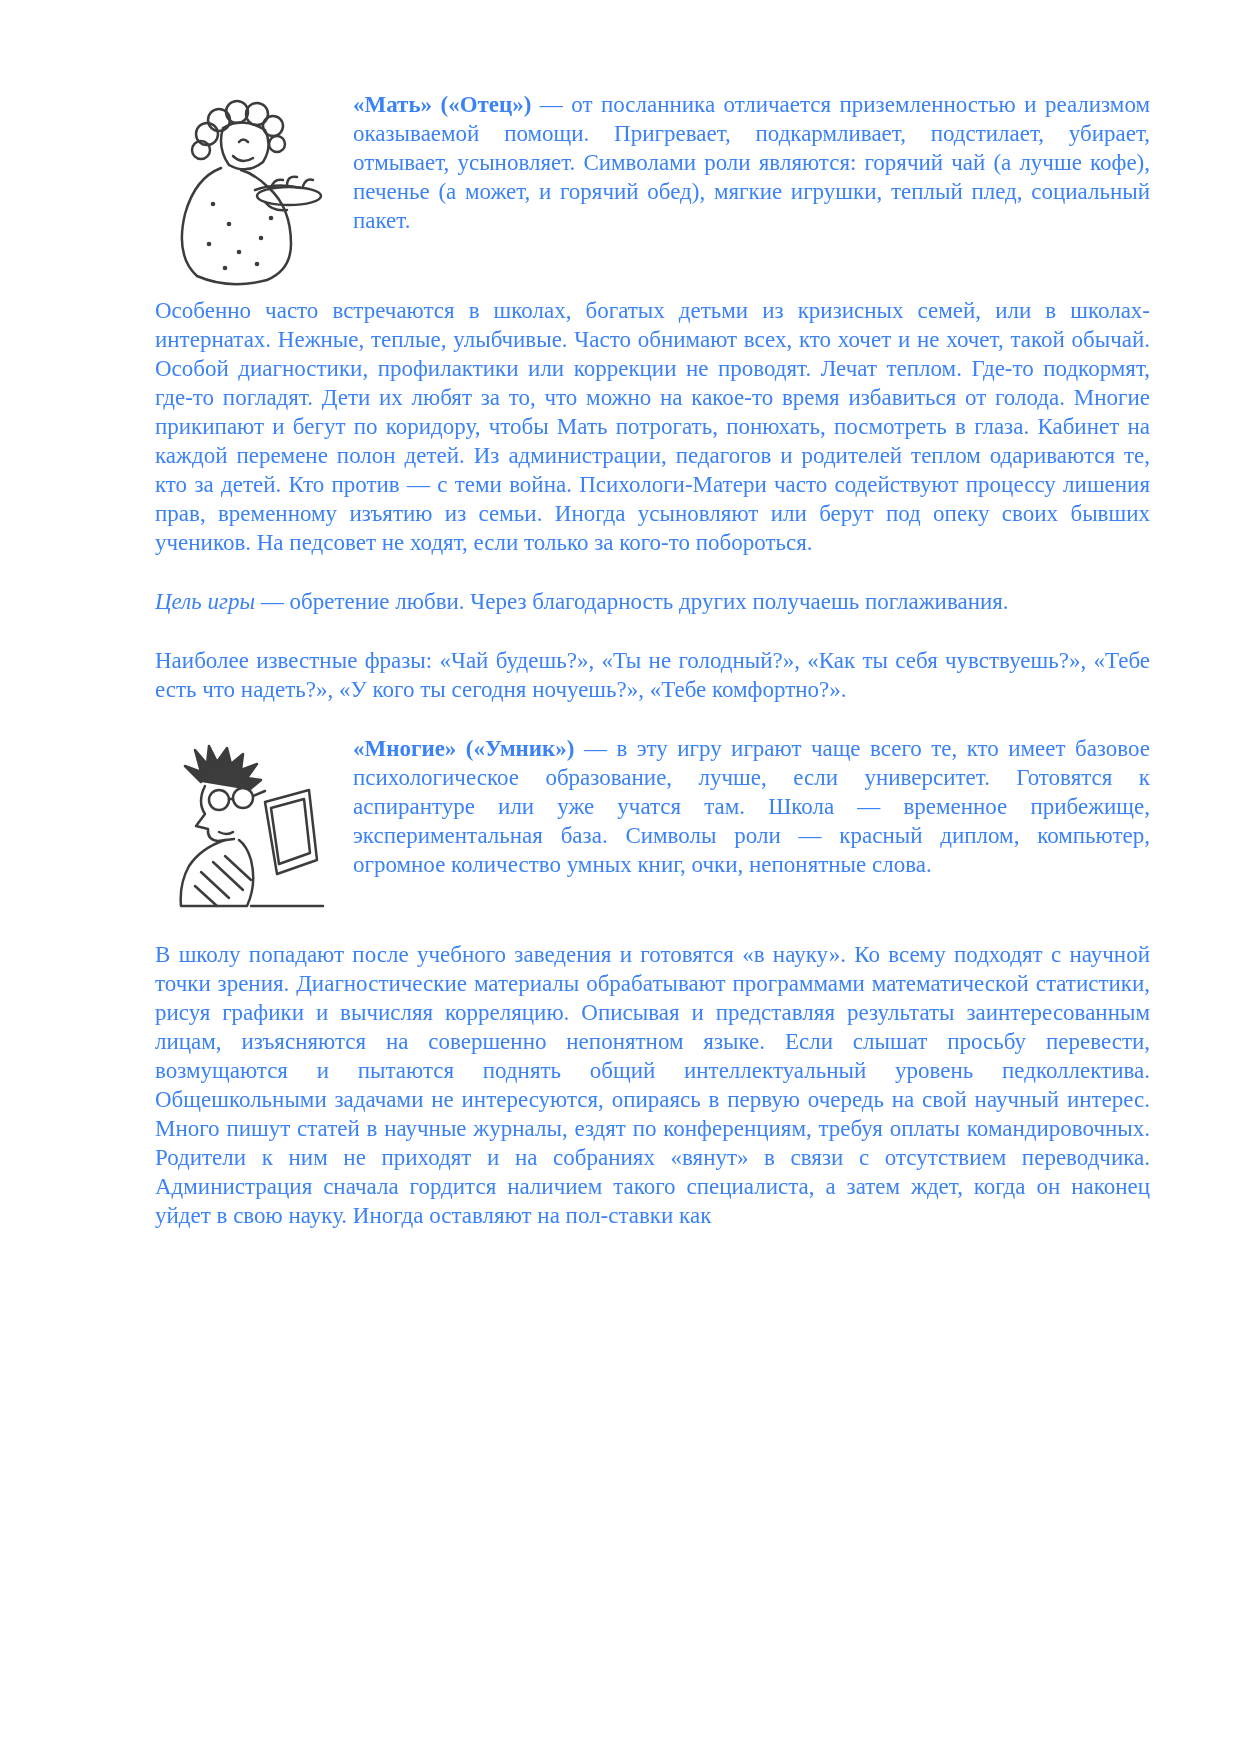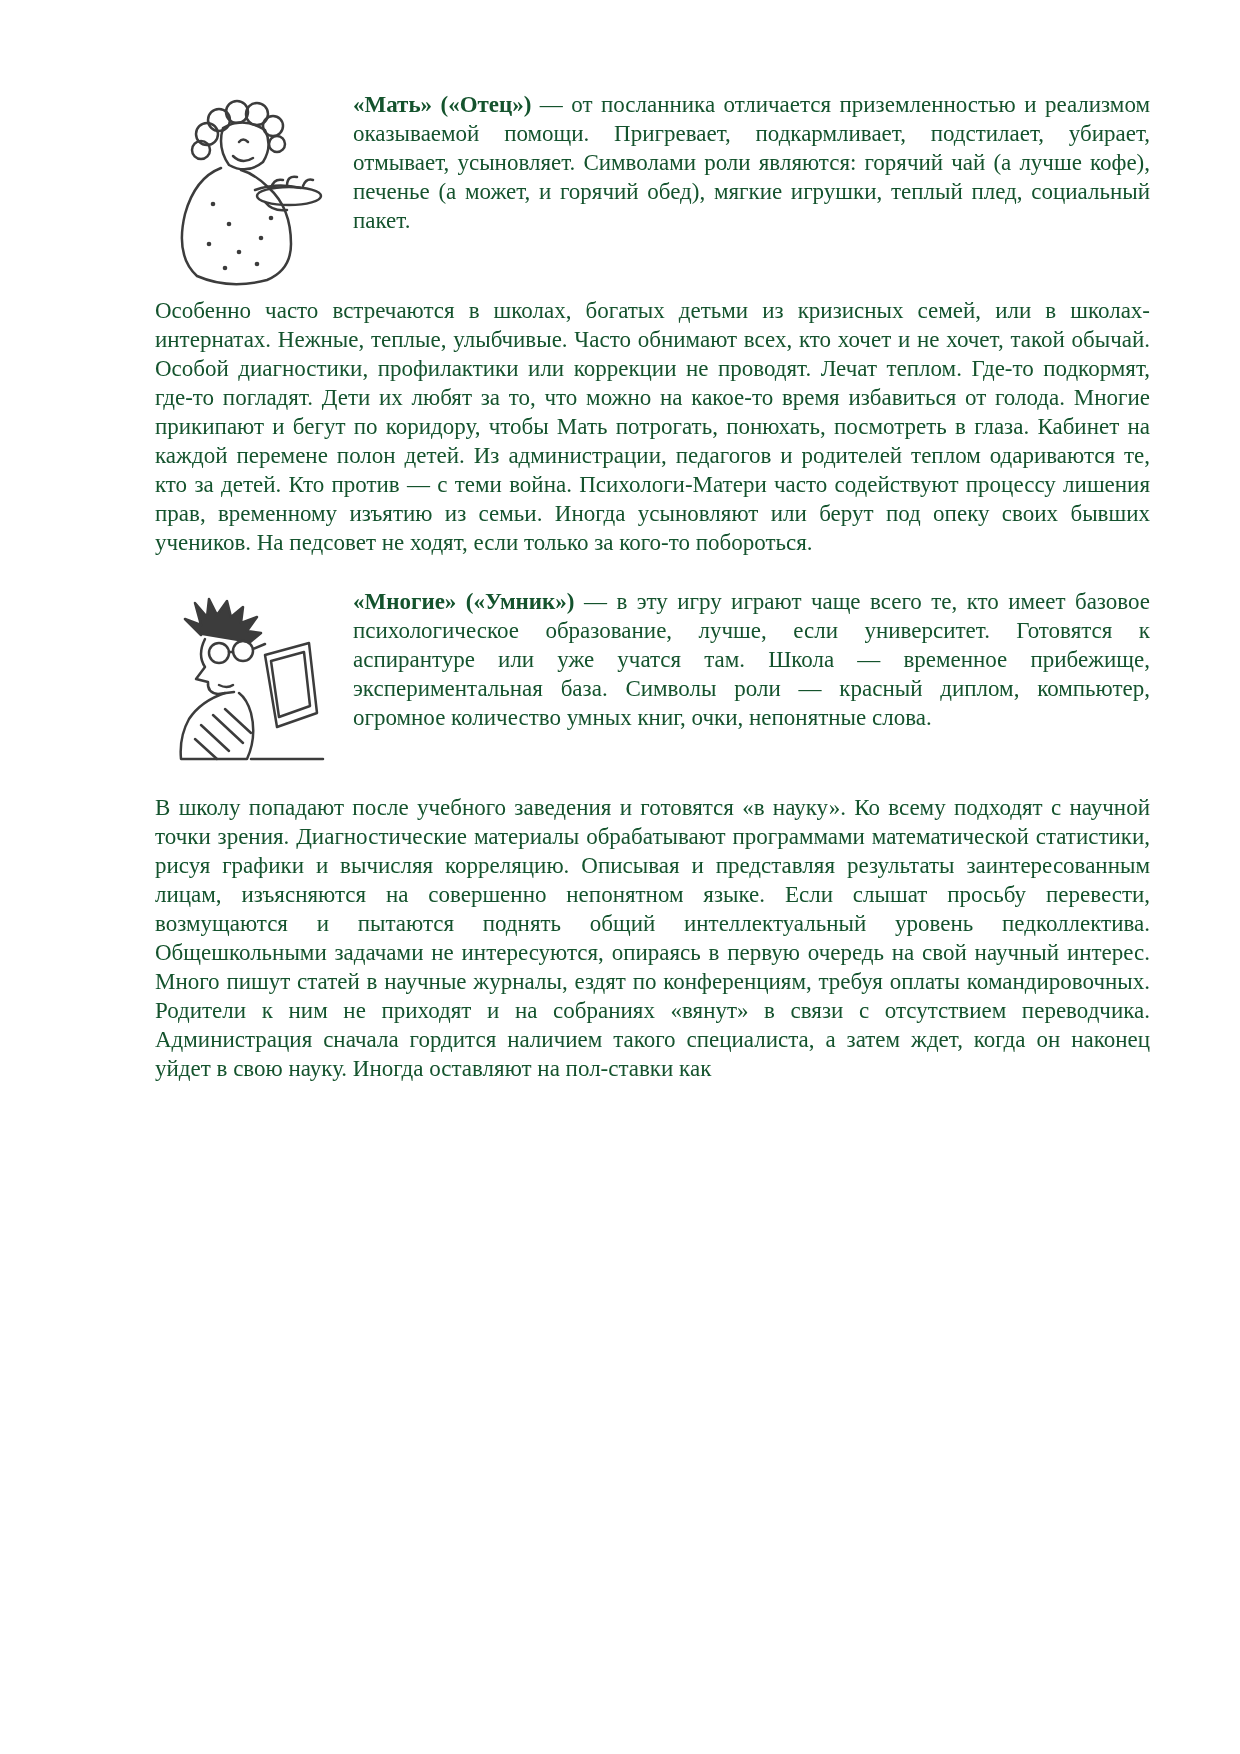--- a/index.html
+++ b/index.html
@@ -10,21 +10,21 @@
   .page {
     position: relative;
     width: 1240px;
     min-height: 1754px;
     box-sizing: border-box;
     padding: 90px 90px 60px 155px;
     background: #ffffff;
     font-family: "Liberation Serif", "DejaVu Serif", serif;
     font-size: 23px;
     line-height: 29px;
-    color: #14532d;
+    color: #3b82f6;
   }
   p {
     margin: 0 0 30px 0;
     text-align: justify;
   }
   p.lead {
     margin-bottom: 14px;
   }
   .section::after {
     content: "";
@@ -89,22 +89,24 @@
             <circle cx="104" cy="126" r="2.3"></circle>
         </g>
       </svg>
     </figure>
 
     <p class="lead"><span class="b">«Мать» («Отец»)</span><span> — от посланника отличается приземленностью и реализмом оказываемой помощи. Пригревает, подкармливает, подстилает, убирает, отмывает, усыновляет. Символами роли являются: горячий чай (а лучше кофе), печенье (а может, и горячий обед), мягкие игрушки, теплый плед, социальный пакет.</span></p>
   </div>
 
   <p>Особенно часто встречаются в школах, богатых детьми из кризисных семей, или в школах-интернатах. Нежные, теплые, улыбчивые. Часто обнимают всех, кто хочет и не хочет, такой обычай. Особой диагностики, профилактики или коррекции не проводят. Лечат теплом. Где-то подкормят, где-то погладят. Дети их любят за то, что можно на какое-то время избавиться от голода. Многие прикипают и бегут по коридору, чтобы Мать потрогать, понюхать, посмотреть в глаза. Кабинет на каждой перемене полон детей. Из администрации, педагогов и родителей теплом одариваются те, кто за детей. Кто против — с теми война. Психологи-Матери часто содействуют процессу лишения прав, временному изъятию из семьи. Иногда усыновляют или берут под опеку своих бывших учеников. На педсовет не ходят, если только за кого-то побороться.</p>
 
+  <p><span class="i">Цель игры</span><span> — обретение любви. Через благодарность других получаешь поглаживания.</span></p>
 
 
+  <p>Наиболее известные фразы: «Чай будешь?», «Ты не голодный?», «Как ты себя чувствуешь?», «Тебе есть что надеть?», «У кого ты сегодня ночуешь?», «Тебе комфортно?».</p>
 
   <div class="section">
 
     <figure class="illustration">
       <svg viewBox="0 0 172 198" xmlns="http://www.w3.org/2000/svg">
         <g fill="none" stroke="#3c3c3c" stroke-width="2.5" stroke-linecap="round" stroke-linejoin="round">
 
           <path d="M34 46 L18 30 l16 6 -6-22 12 14 2-18 8 16 10-14 4 16 12-10 -2 16 16-6 -10 14 14 2 -12 10" fill="#3c3c3c"></path>
 
           <path d="M38 50 q-8 16 0 28 l-9 12 12 3 q-1 11 10 12 l16 -2"></path>

